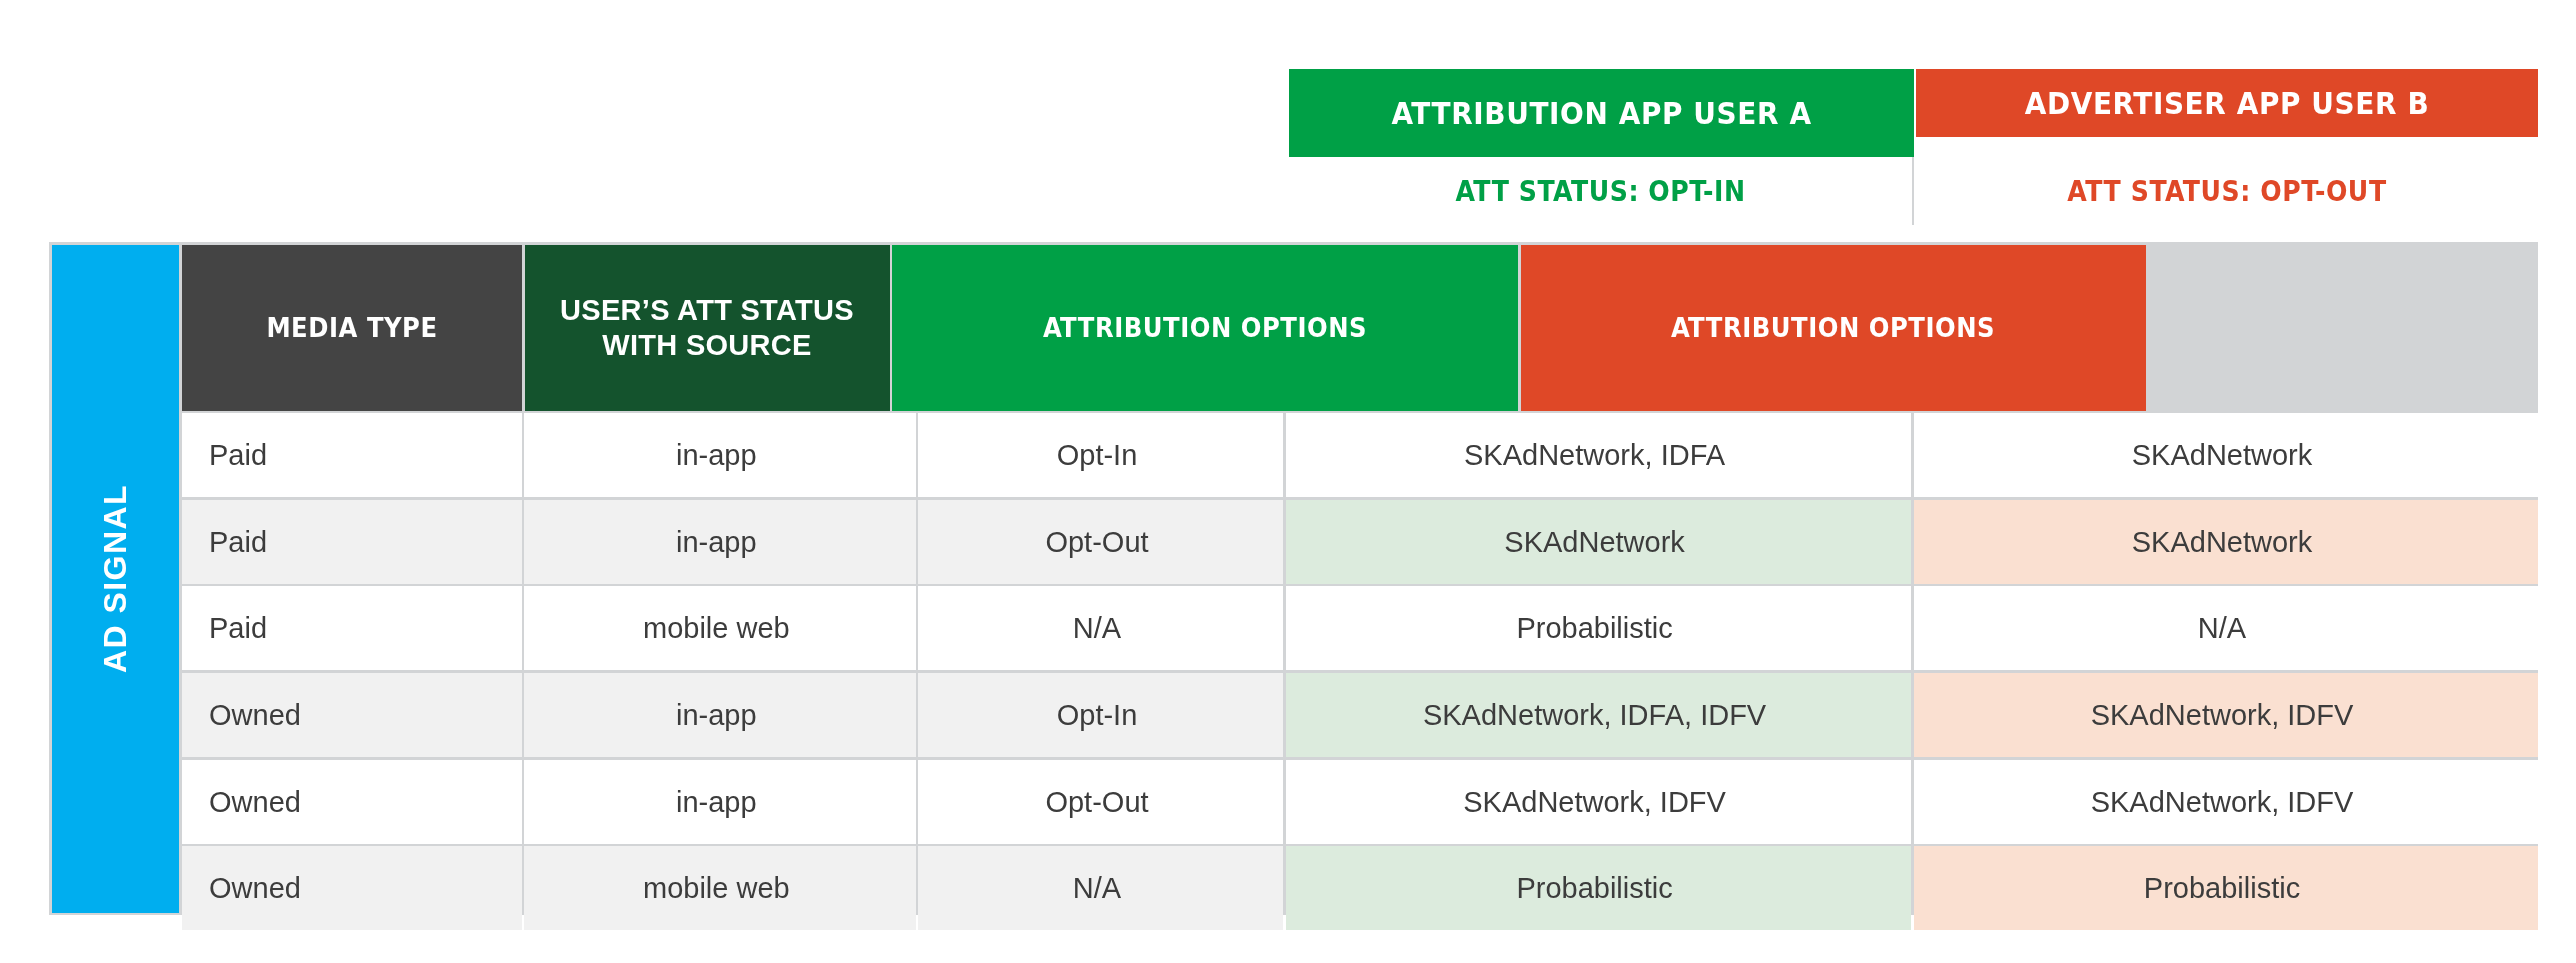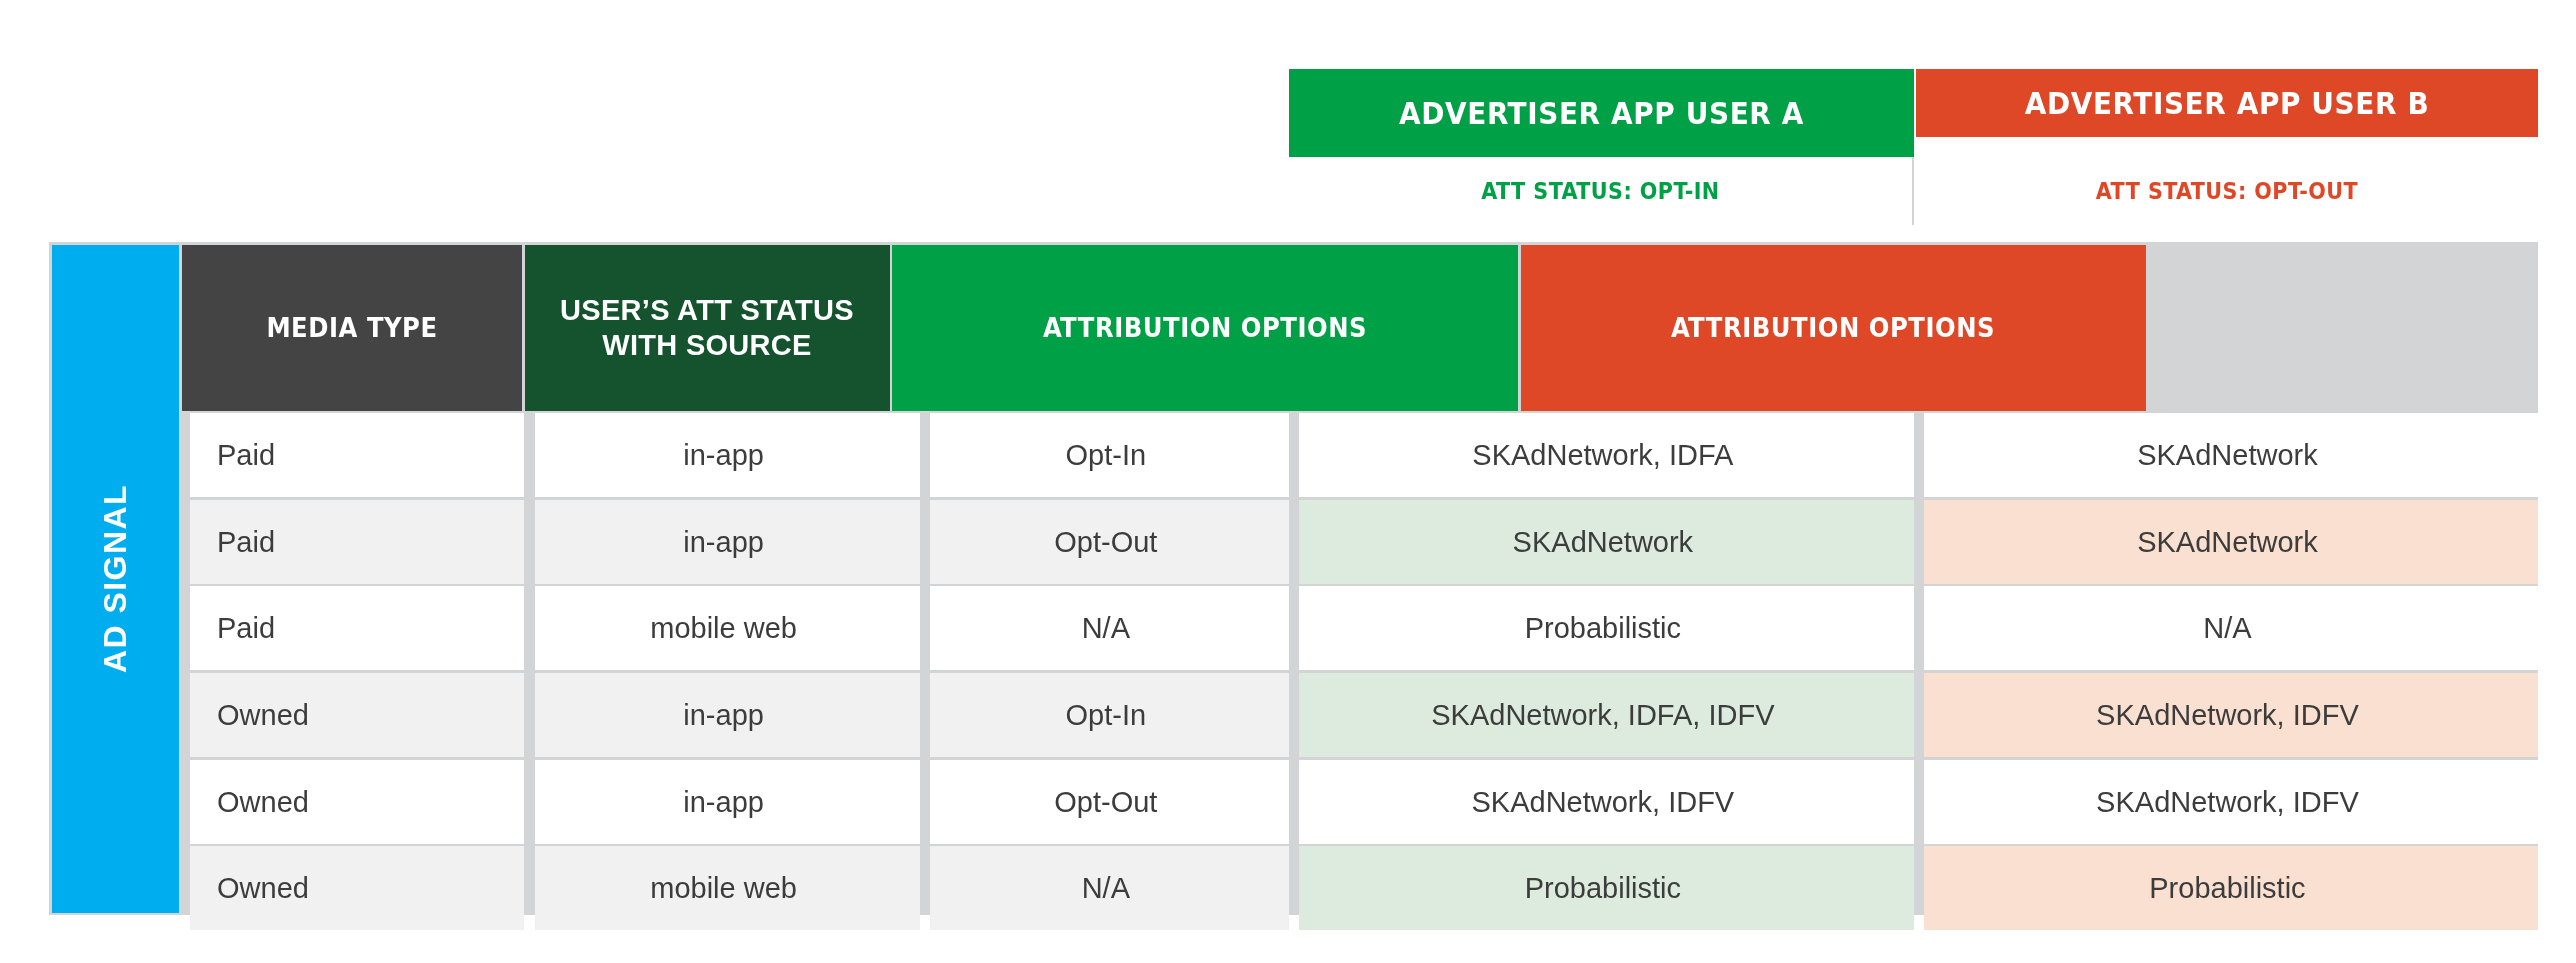--- a/index.html
+++ b/index.html
@@ -24,21 +24,21 @@
   }
   #banner-a { left: 1289px; top: 69px; width: 625px; height: 88px; background: #00a046; }
   #banner-b { left: 1916px; top: 69px; width: 622px; height: 68px; background: #df4827; }
 
   .att-status {
     position: absolute;
     display: flex; align-items: center; justify-content: center;
     background: #ffffff;
     font-family: "Liberation Sans Narrow", "DejaVu Sans Condensed", "Liberation Sans", sans-serif;
     font-weight: 700;
-    font-size: 23px;
+    font-size: 28px;
     letter-spacing: 0.02em;
     text-align: center;
   }
   #att-a { left: 1289px; top: 157px; width: 625px; height: 68px; color: #00a046; border-right: 2.5px solid #d2d4d6; }
   #att-b { left: 1916px; top: 157px; width: 622px; height: 68px; color: #df4827; justify-content: center; }
 
   
   #table {
     position: absolute;
     left: 49px; top: 242px;
@@ -111,32 +111,32 @@
   .hdr-normal {
     font-family: "Liberation Sans", sans-serif;
     font-size: 29px;
     letter-spacing: 0.01em;
   }
   #header-row .c-media .hdr-narrow,
   #header-row .c-source .hdr-narrow { white-space: nowrap; }
 
   
   .data-row { height: 84px; }
-  .data-row .cell { background: #ffffff; margin-left: 8px; }
+  .data-row .cell { background: #ffffff; }
   .data-row.alt .cell { background: #f1f1f1; }
   .data-row.alt .c-opta { background: #dcebdd; }
   .data-row.alt .c-optb { background: #fae0d1; }
 </style>
 </head>
 <body>
 
 <div id="root">
 
   <div id="banner-a" class="top-banner">
-    <span>ADVERTISER APP USER A</span>
+    <span>ATTRIBUTION APP USER A</span>
   </div>
   <div id="banner-b" class="top-banner">
     <span>ADVERTISER APP USER B</span>
   </div>
 
   <div id="att-a" class="att-status">
     <span>ATT STATUS: OPT-IN</span>
   </div>
   <div id="att-b" class="att-status">
     <span>ATT STATUS: OPT-OUT</span>

